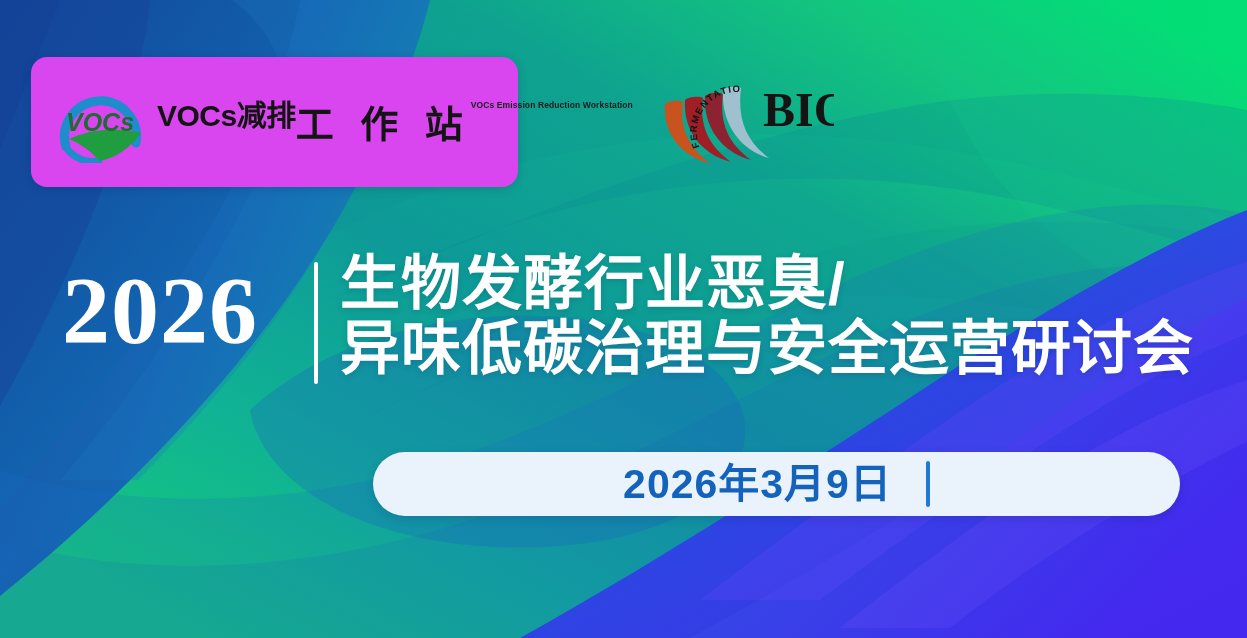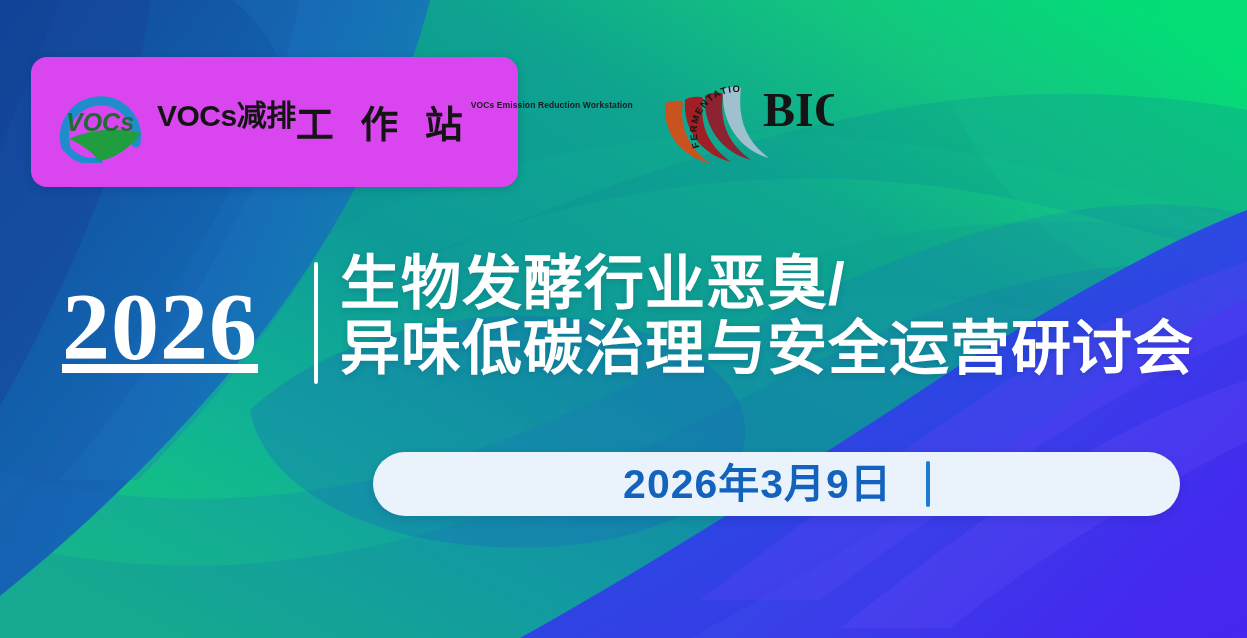--- a/index.html
+++ b/index.html
@@ -83,28 +83,27 @@
 
   .logo-divider-gap { width: 26px; flex: 0 0 auto; }
 
   .logo-bio { display: flex; align-items: center; flex: 0 0 auto; }
   .bio-mark { width: 175px; height: 92px; }
 
   
   .year {
     position: absolute;
     left: 62px;
-    top: 279px;
+    top: 263px;
     font-family: "Liberation Serif", "DejaVu Serif", serif;
     font-weight: 700;
     font-size: 96px;
     line-height: 1;
     color: #ffffff;
     letter-spacing: 1px;
-    text-decoration: underline;
   }
 
   .title-divider {
     position: absolute;
     left: 314px;
     top: 262px;
     width: 4px;
     height: 122px;
     background: #ffffff;
     border-radius: 2px;

